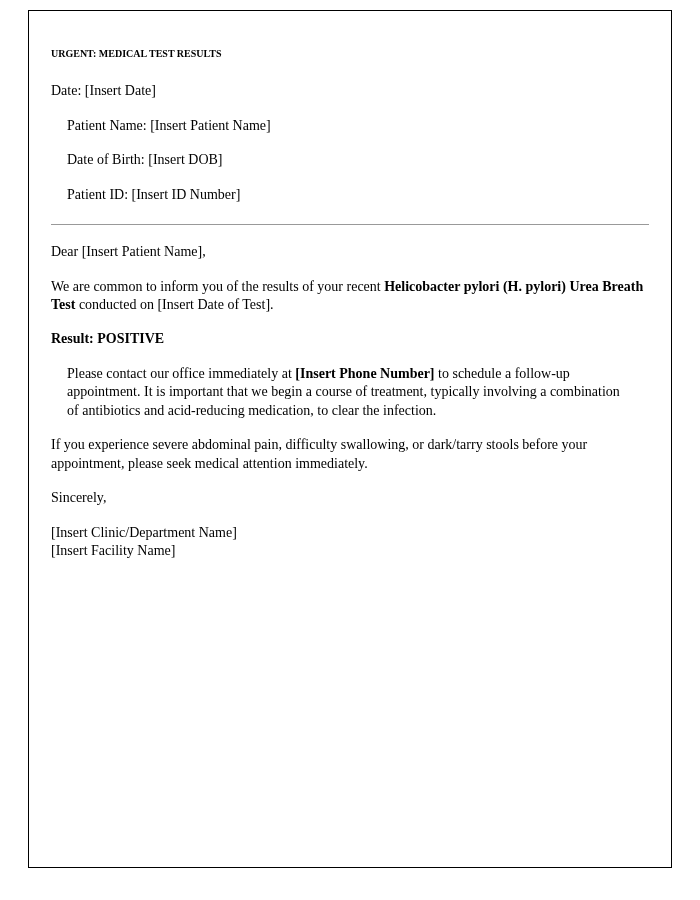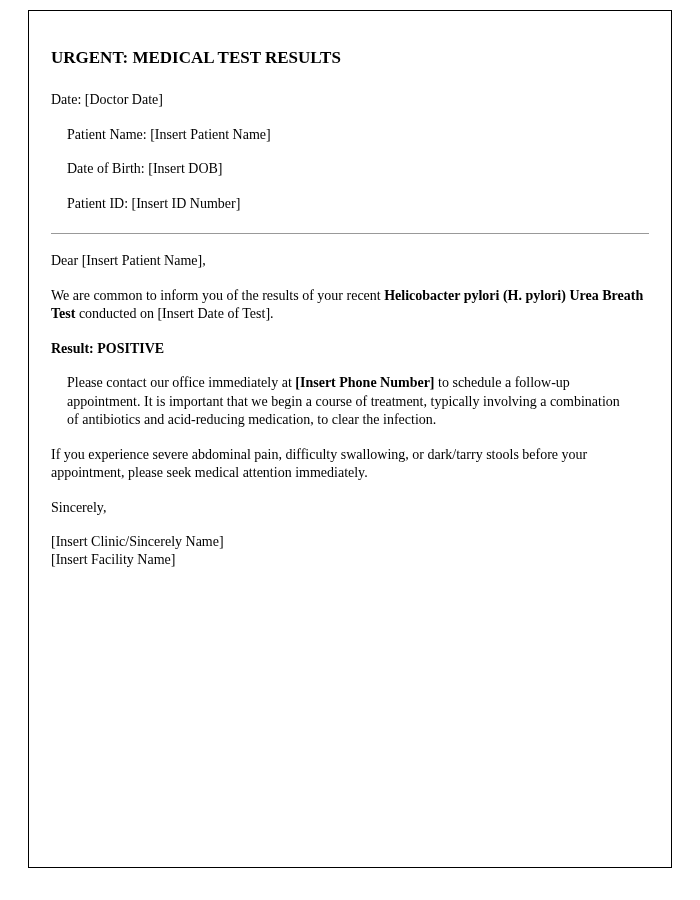--- a/index.html
+++ b/index.html
@@ -18,21 +18,21 @@
     background: #ffffff;
     border: 1px solid #000000;
     box-sizing: border-box;
     padding: 36px 22px 30px 22px;
     color: #000000;
     font-size: 14px;
     line-height: 1.32;
   }
   .heading {
     font-weight: bold;
-    font-size: 17px;
+    font-size: 10px;
     margin: 0 0 22px 0;
   }
   p {
     margin: 0 0 16px 0;
   }
   .tight-line {
     margin: 16px;
   }
   .block {
     margin: 0 0 16px 0;
@@ -46,21 +46,21 @@
   .sig-line { margin: 0; }
   .sig-block { margin-top: 16px; }
 </style>
 </head>
 <body>
 
 <div class="page">
 
   <div class="heading">URGENT: MEDICAL TEST RESULTS</div>
 
-  <p>Date: [Doctor Date]</p>
+  <p>Date: [Insert Date]</p>
 
   <div class="block">
     <p class="tight-line">Patient Name: [Insert Patient Name]</p>
     <p class="tight-line">Date of Birth: [Insert DOB]</p>
     <p class="tight-line">Patient ID: [Insert ID Number]</p>
   </div>
 
   <hr class="divider">
 
   <p>Dear [Insert Patient Name],</p>
@@ -72,17 +72,17 @@
 
   <div class="block">
     <p class="tight-line"><span>Please contact our office immediately at </span><span class="bold">[Insert Phone Number]</span><span> to schedule a follow-up appointment. It is important that we begin a course of treatment, typically involving a combination of antibiotics and acid-reducing medication, to clear the infection.</span></p>
   </div>
 
   <p>If you experience severe abdominal pain, difficulty swallowing, or dark/tarry stools before your appointment, please seek medical attention immediately.</p>
 
   <p>Sincerely,</p>
 
   <div class="sig-block">
-    <p class="sig-line">[Insert Clinic/Sincerely Name]</p>
+    <p class="sig-line">[Insert Clinic/Department Name]</p>
     <p class="sig-line">[Insert Facility Name]</p>
   </div>
 
 </div>
 
 </body></html>

